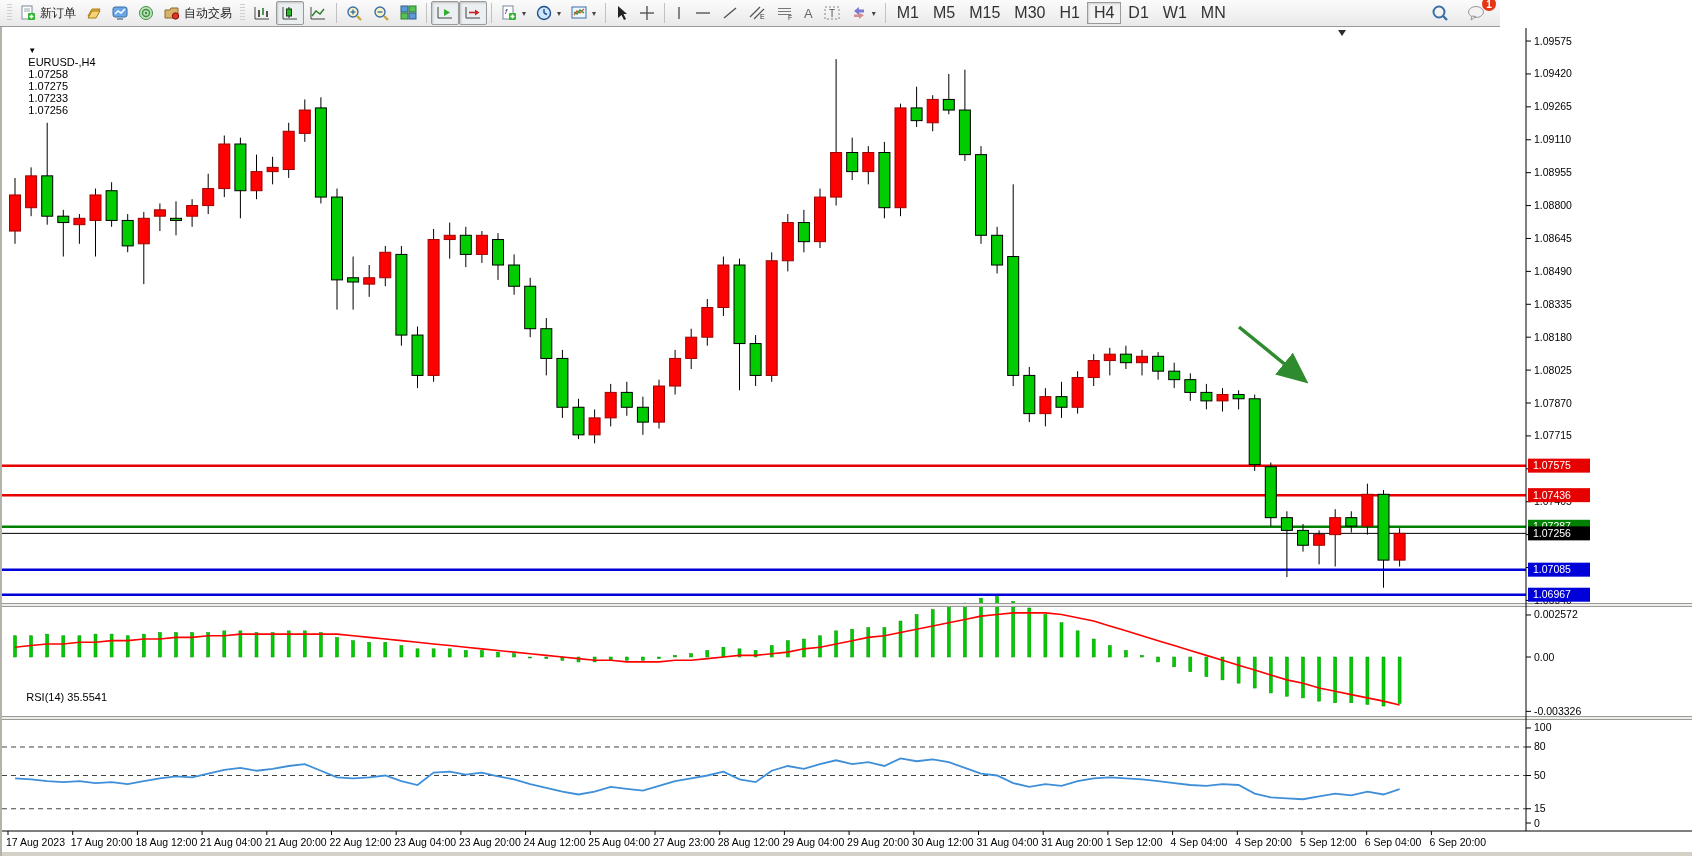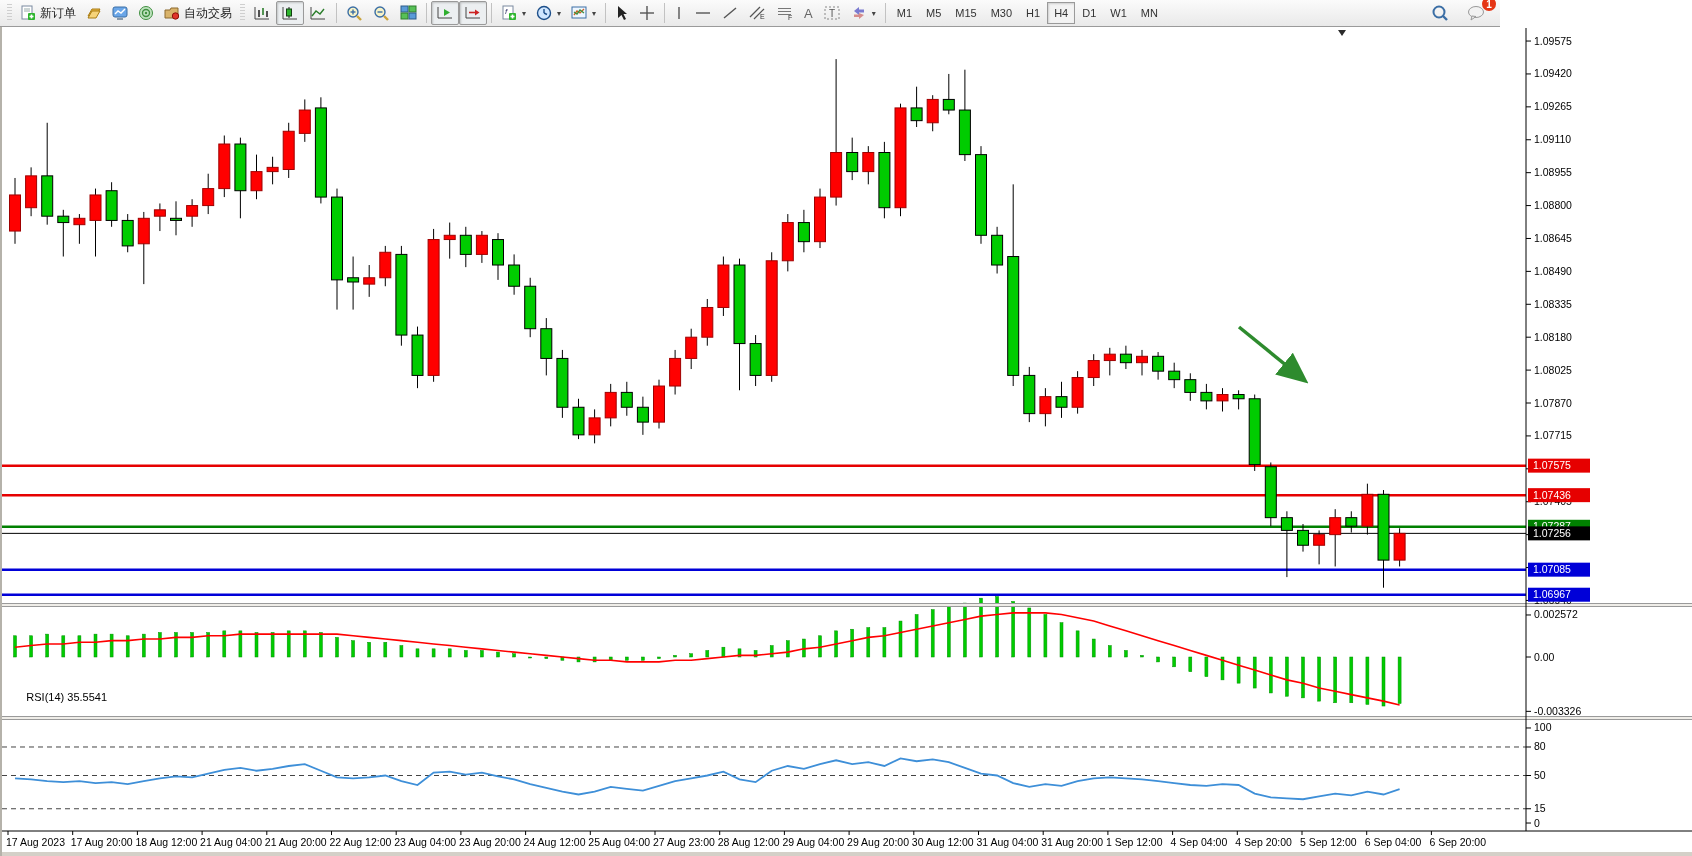--- a/index.html
+++ b/index.html
@@ -5,21 +5,21 @@
   html,body{margin:0;padding:0;background:#d4d0c8;font-family:"Liberation Sans",sans-serif;}
   #app{position:relative;width:1692px;height:856px;background:#fff;overflow:hidden;}
   
   #toolbar{position:absolute;left:0;top:0;width:1500px;height:27px;background:linear-gradient(#fbfbfb,#e9e9e9);
     border-bottom:1px solid #9a9a9a;display:flex;align-items:center;padding:0 4px;box-sizing:border-box;font-size:12px;color:#222;}
   .tb-grip{width:5px;height:18px;margin:0 3px;background:repeating-linear-gradient(#cfcfcf 0 1px,transparent 1px 3px);}
   .tb-sep{width:1px;height:20px;background:#c2c2c2;margin:0 4px;}
   .tb-btn{display:flex;align-items:center;gap:4px;height:22px;padding:0 4px;border:1px solid transparent;border-radius:2px;cursor:default;}
   .tb-btn.pressed{border:1px solid #9a9a9a;background:#eceff1;box-shadow:inset 1px 1px 2px rgba(0,0,0,.18);}
   .tb-btn svg{display:block;}
-  .tf{font-size:11px;color:#333;padding:0 6px;height:20px;display:flex;align-items:center;border:1px solid transparent;}
+  .tf{font-size:16px;color:#333;padding:0 6px;height:20px;display:flex;align-items:center;border:1px solid transparent;}
   .tf.pressed{border:1px solid #9a9a9a;background:#f3f3f3;box-shadow:inset 1px 1px 2px rgba(0,0,0,.15);}
   .caret{font-size:8px;color:#444;margin-left:1px;}
   #tb-right{margin-left:auto;display:flex;align-items:center;gap:8px;padding-right:6px;}
   .badge{position:absolute;top:-5px;right:-7px;background:#e53515;color:#fff;border-radius:50%;width:14px;height:14px;
     font-size:10px;display:flex;align-items:center;justify-content:center;font-weight:bold;}
   
   #chart-wrap{position:absolute;left:0;top:27px;width:1692px;height:829px;background:#fff;border-left:2px solid #b5b2aa;box-sizing:border-box;}
   #chart-svg{position:absolute;left:0;top:0;}
   .overlay-label{position:absolute;font-size:11px;color:#000;white-space:pre;}
   #hdr{left:8px;top:5px;}
@@ -716,17 +716,25 @@
           <line x1="1300" y1="831" x2="1300" y2="835" stroke="#000"></line>
           <text x="1298" y="846" fill="#000">5 Sep 12:00</text>
           <line x1="1364.7" y1="831" x2="1364.7" y2="835" stroke="#000"></line>
           <text x="1362.7" y="846" fill="#000">6 Sep 04:00</text>
           <line x1="1429.4" y1="831" x2="1429.4" y2="835" stroke="#000"></line>
           <text x="1427.4" y="846" fill="#000">6 Sep 20:00</text>
         </g>
         <rect x="0" y="852" width="1692" height="4" fill="#d4d0c8"></rect>
         <polygon points="1336,30 1344,30 1340,36" fill="#2b2b2b"></polygon>
       </svg>
+    <div class="overlay-label" id="hdr">
+      <span class="tri">▼</span>
+      <span>EURUSD-,H4</span>
+      <span>1.07258</span>
+      <span>1.07275</span>
+      <span>1.07233</span>
+      <span>1.07256</span>
+    </div>
     <div class="overlay-label" id="rsi-label">
       <span>RSI(14)</span> <span>35.5541</span>
     </div>
   </div>
 </div>
 
 </body></html>

